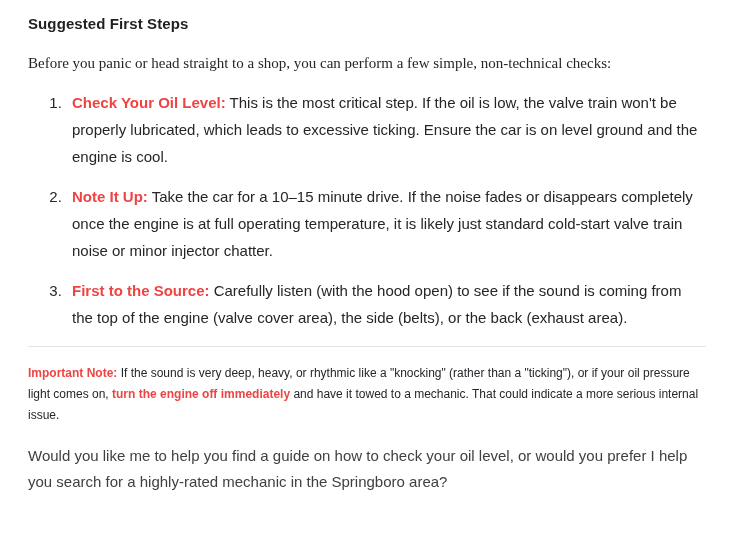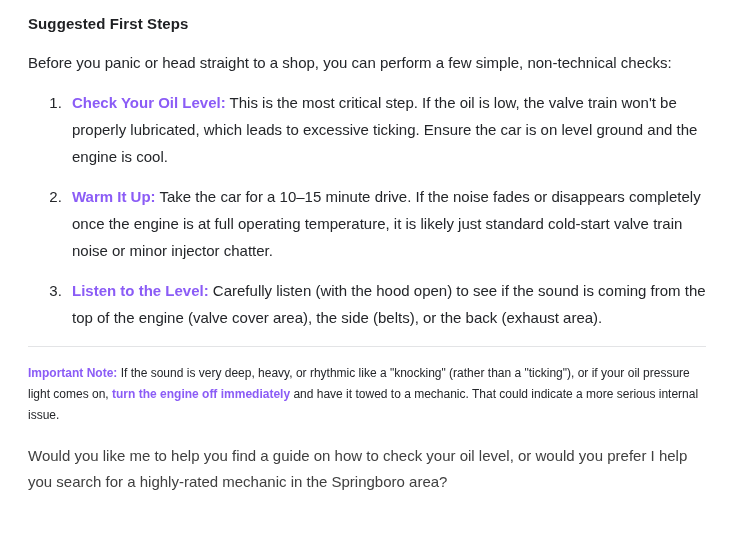--- a/index.html
+++ b/index.html
@@ -26,39 +26,40 @@
     margin: 4px 0 16px 0;
     line-height: 1.3;
     color: #1f2023;
     letter-spacing: 0.1px;
   }
   p.para {
     font-size: 15px;
     line-height: 1.78;
     margin: 0 0 14px 0;
     color: #24262a;
+    font-family: Liberation Serif, serif;
   }
   ol.steps {
     margin: 0 0 6px 0;
     padding-left: 38px;
     list-style: decimal;
   }
   ol.steps > li {
     font-size: 15px;
     line-height: 1.78;
     margin: 0 0 14px 0;
     color: #24262a;
     padding-left: 6px;
   }
   ol.steps > li::marker {
     color: #24262a;
   }
   .bold {
     font-weight: bold;
-    color: #8b5cf6;
+    color: #ef4444;
     margin-top: 7px;
   }
   hr.divider {
     border: none;
     border-top: 1px solid #e3e4e6;
     margin: 14px 0 16px 0;
   }
   .note {
     font-size: 12px;
     line-height: 1.78;
@@ -76,22 +77,22 @@
 <body>
 
 <div class="page">
 
   <h2 class="section-title">Suggested First Steps</h2>
 
   <p class="para">Before you panic or head straight to a shop, you can perform a few simple, non-technical checks:</p>
 
   <ol class="steps">
     <li><span class="bold">Check Your Oil Level:</span><span> This is the most critical step. If the oil is low, the valve train won't be properly lubricated, which leads to excessive ticking. Ensure the car is on level ground and the engine is cool.</span></li>
-    <li><span class="bold">Warm It Up:</span><span> Take the car for a 10–15 minute drive. If the noise fades or disappears completely once the engine is at full operating temperature, it is likely just standard cold-start valve train noise or minor injector chatter.</span></li>
-    <li><span class="bold">Listen to the Level:</span><span> Carefully listen (with the hood open) to see if the sound is coming from the top of the engine (valve cover area), the side (belts), or the back (exhaust area).</span></li>
+    <li><span class="bold">Note It Up:</span><span> Take the car for a 10–15 minute drive. If the noise fades or disappears completely once the engine is at full operating temperature, it is likely just standard cold-start valve train noise or minor injector chatter.</span></li>
+    <li><span class="bold">First to the Source:</span><span> Carefully listen (with the hood open) to see if the sound is coming from the top of the engine (valve cover area), the side (belts), or the back (exhaust area).</span></li>
   </ol>
 
   <hr class="divider">
 
   <p class="note"><span class="bold">Important Note:</span><span> If the sound is very deep, heavy, or rhythmic like a "knocking" (rather than a "ticking"), or if your oil pressure light comes on, </span><span class="bold">turn the engine off immediately</span><span> and have it towed to a mechanic. That could indicate a more serious internal issue.</span></p>
 
   <p class="closing">Would you like me to help you find a guide on how to check your oil level, or would you prefer I help you search for a highly-rated mechanic in the Springboro area?</p>
 
 </div>
 

